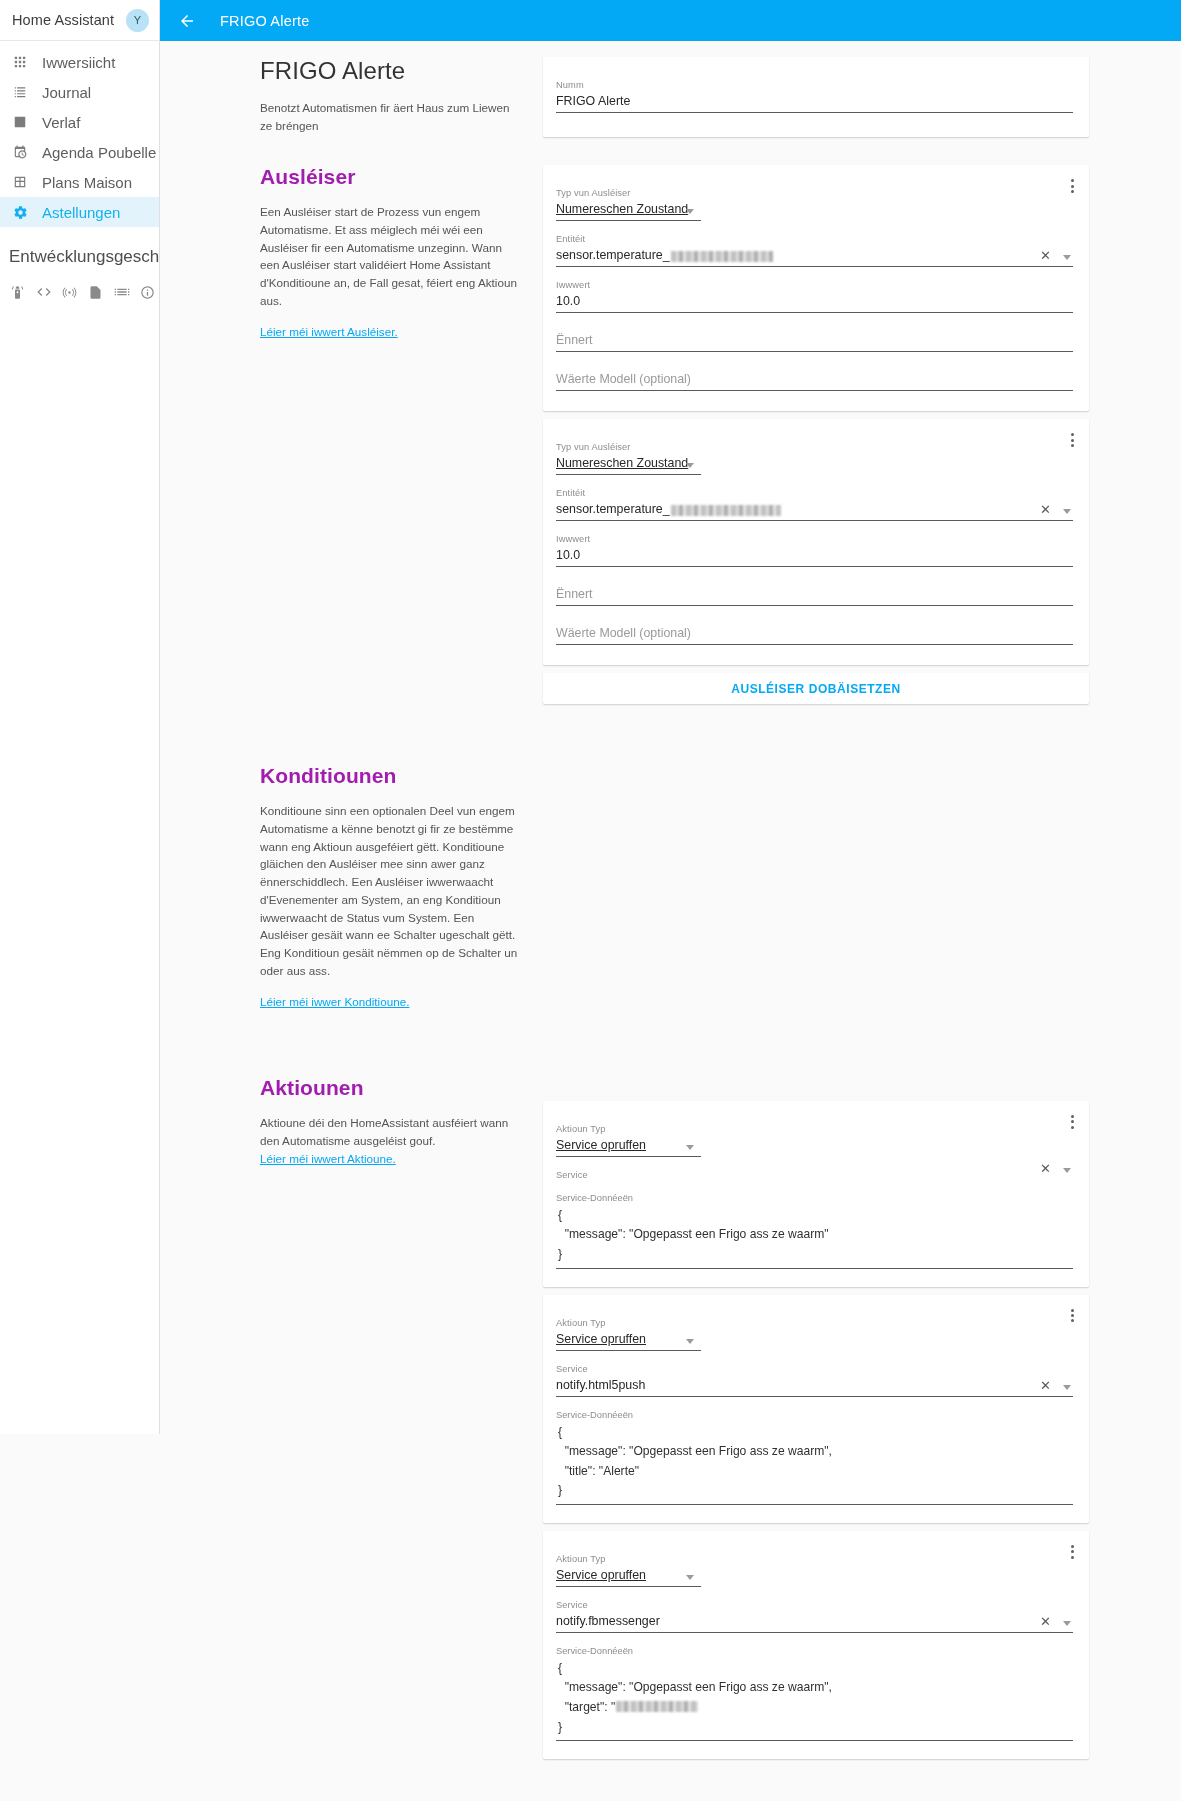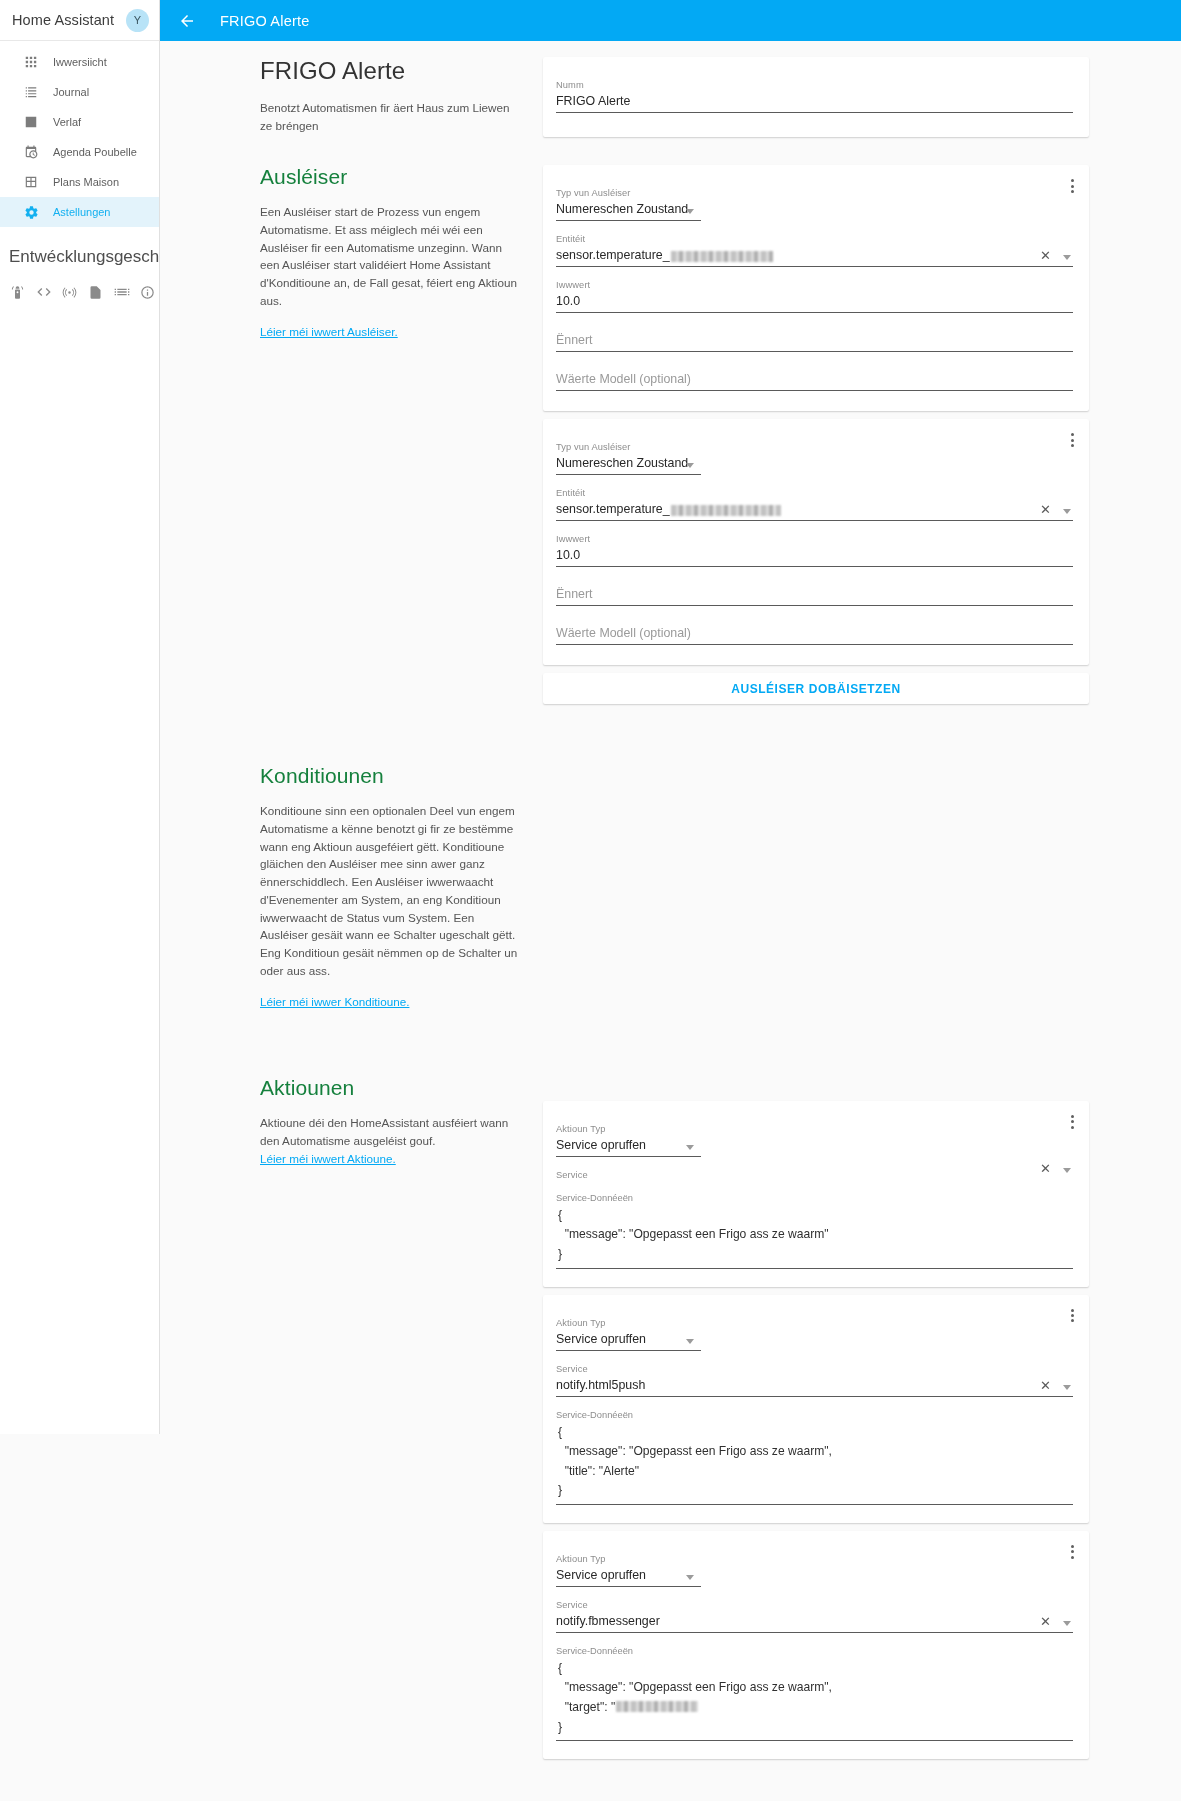--- a/index.html
+++ b/index.html
@@ -43,24 +43,24 @@
     color: #3a5560;
     font-size: 11px;
     display: flex; align-items: center; justify-content: center;
     flex-shrink: 0;
   }
   .sb-nav { padding-top: 6px; }
   .sb-item {
     display: flex;
     align-items: center;
     height: 30px;
-    padding-left: 20px;
+    padding-left: 9px;
     margin: 0 0 0 0;
     color: #5e5e5e;
-    font-size: 11px;
+    font-size: 15px;
     cursor: pointer;
   }
   .sb-item .ic { width: 22px; height: 22px; display:flex; align-items:center; justify-content:center; flex-shrink:0; }
   .sb-item .lbl { margin-left: 11px; white-space: nowrap; }
   .sb-item.active { background: #e3f3fb; color: #13b0f0; }
   .sb-item.active .ic svg { fill: #13b0f0; }
   .sb-item .ic svg { fill: #7c7c7c; }
 
   .sb-sep { height: 16px; }
   .sb-devtitle {
@@ -107,22 +107,22 @@
   .sec-right { flex: 1; }
 
   h1.page-title {
     font-size: 24px;
     font-weight: 400;
     color: #333;
     letter-spacing: .1px;
   }
   h2.sec-title {
     font-size: 21px;
-    font-weight: 400;
-    color: #15803d;
+    font-weight: 700;
+    color: #a21caf;
     letter-spacing: .1px;
   }
   p.desc {
     font-size: 11.7px;
     line-height: 1.52;
     color: #555;
     margin-top: 14px;
   }
   a.more {
     display: inline-block;
@@ -165,21 +165,21 @@
     font-size: 12.4px;
     color: #282828;
     border-bottom: 1px solid #5a5a5a;
     padding-bottom: 4px;
     min-height: 21px;
     display: flex;
     align-items: flex-end;
     white-space: nowrap;
   }
   .field .fval.ph { color: #9a9a9a; }
-  .field.select .fval { width: 145px; }
+  .field.select .fval { width: 145px; text-decoration: underline; }
   .field .caret {
     position: absolute;
     right: 0; bottom: 7px;
     width: 0; height: 0;
     border-left: 4.5px solid transparent;
     border-right: 4.5px solid transparent;
     border-top: 5px solid #9b9b9b;
   }
   .field.select .caret { left: 130px; right: auto; }
   .field .clear {

